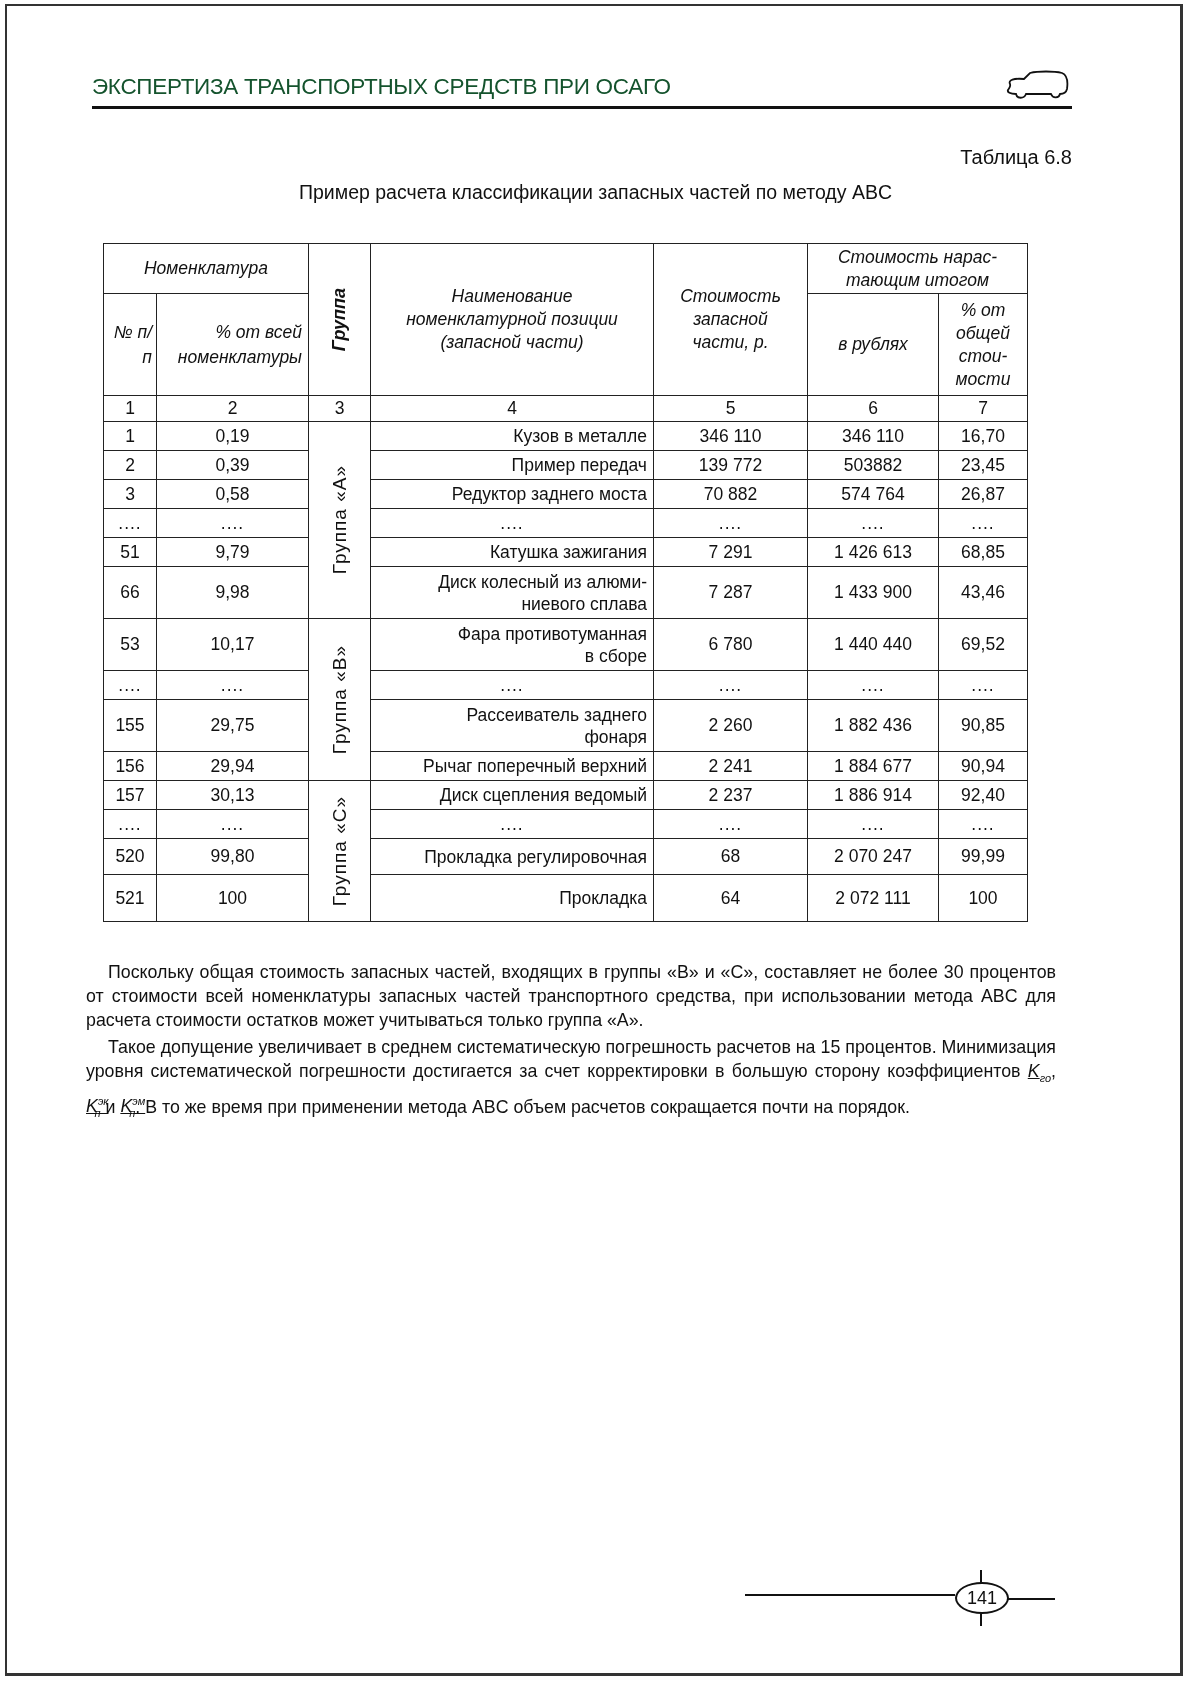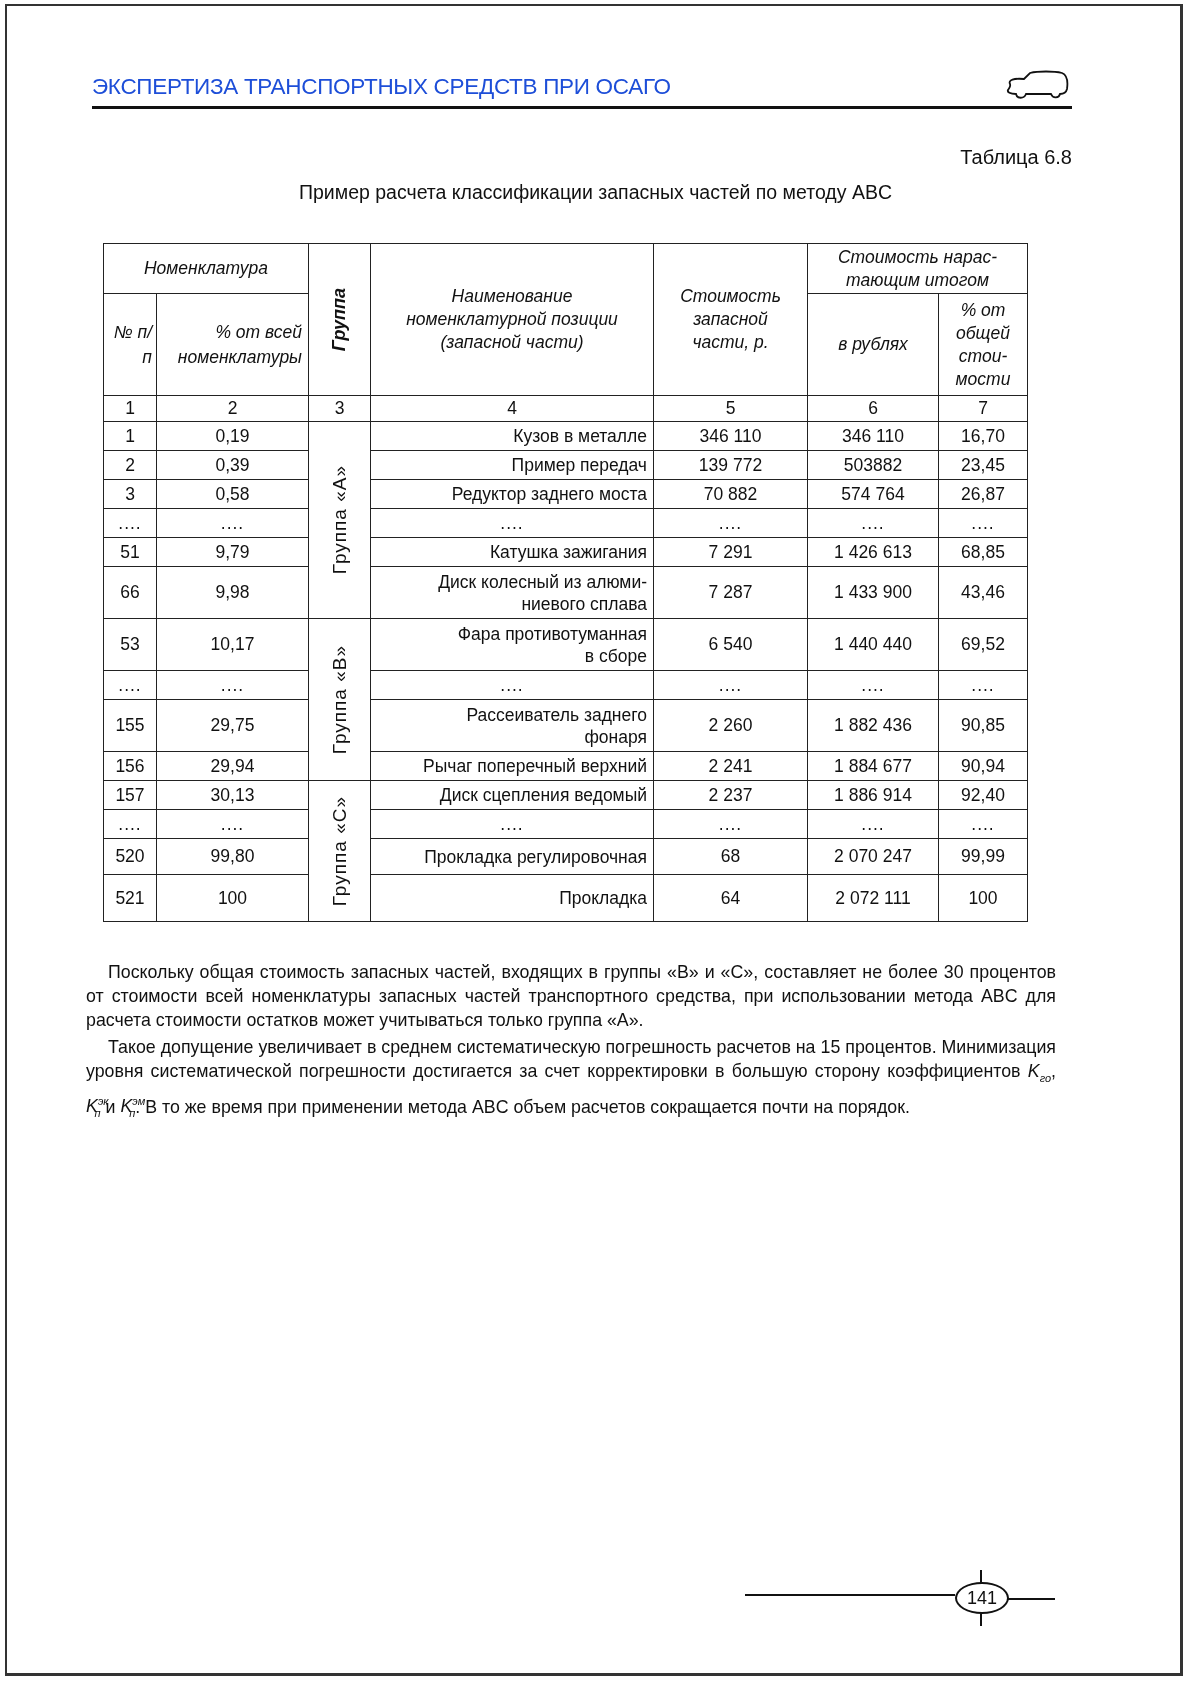--- a/index.html
+++ b/index.html
@@ -1,21 +1,21 @@
 <!DOCTYPE html>
 <html><head>
 <meta charset="utf-8">
 <style>
   html, body { margin: 0; padding: 0; background: #ffffff; }
   body { width: 1191px; height: 1684px; position: relative; overflow: hidden;
          font-family: "Liberation Sans", sans-serif; color: #111; }
   .page-frame { position: absolute; left: 5px; top: 4px; width: 1178px; height: 1672px;
                 border: 2px solid #333; border-right-width: 3px; border-bottom-width: 3px; box-sizing: border-box; }
   .running-head { position: absolute; left: 92px; top: 70px; width: 980px; height: 40px; }
-  .running-head-title { position: absolute; left: 0; top: 4px; font-size: 22.5px; letter-spacing: -0.3px; color: #1d4ed8; }
+  .running-head-title { position: absolute; left: 0; top: 4px; font-size: 22.5px; letter-spacing: -0.3px; color: #14532d; }
   .running-head-rule { position: absolute; left: 0; top: 36px; width: 980px; height: 3px; background: #111; }
   .car-icon { position: absolute; right: 2px; top: 0px; width: 66px; height: 32px; }
 
   .table-label { position: absolute; right: 119px; top: 146px; font-size: 20px; }
   .caption { position: absolute; left: 0; width: 1191px; text-align: center; top: 180px;
              font-size: 19.5px; line-height: 25px; }
   .caption div { padding-left: 0; }
 
   table.abc { position: absolute; left: 103px; top: 243px; border-collapse: collapse;
               font-size: 17.5px; table-layout: fixed; }
@@ -29,21 +29,21 @@
   .grp-cell { text-align: center; padding: 0 !important; }
   .grp-cell .vert { font-size: 19px; letter-spacing: 1px; }
   .hdr-grp .vert { font-weight: bold; font-style: italic; font-size: 18px; }
   .dots { letter-spacing: 1px; }
   td.name { line-height: 22px; }
 
   .body-text { position: absolute; left: 86px; top: 960px; width: 970px; font-size: 17.8px; line-height: 24px;
                text-align: justify; }
   .body-text p { margin: 0; text-indent: 22px; }
   .body-text p + p { margin-top: 3px; }
-  .kvar { font-style: italic; font-family: "Liberation Sans", sans-serif; }
+  .kvar { font-style: italic; font-family: "Liberation Sans", sans-serif; text-decoration: underline; }
   .kvar sub, .kvar sup { font-size: 11px; }
 
   .folio { position: absolute; left: 745px; top: 1570px; width: 330px; height: 60px; }
   .folio-line-left { position: absolute; left: 0; top: 24px; width: 210px; height: 2px; background: #111; }
   .folio-line-right { position: absolute; left: 262px; top: 28px; width: 48px; height: 2px; background: #111; }
   .folio-tick-top { position: absolute; left: 235px; top: 0; width: 2px; height: 14px; background: #111; }
   .folio-tick-bottom { position: absolute; left: 235px; top: 42px; width: 2px; height: 14px; background: #111; }
   .folio-oval { position: absolute; left: 210px; top: 12px; width: 54px; height: 32px; border: 2px solid #111;
                 border-radius: 50%; box-sizing: border-box; text-align: center; line-height: 28px; font-size: 18px; }
 </style>
@@ -162,21 +162,21 @@
     <tr style="height:52px">
       <td class="c">53</td>
       <td class="c">10,17</td>
       <td rowspan="4" class="grp-cell">
           <div class="vert">Группа «В»</div>
         </td>
       <td class="l name">
           <div>Фара противотуманная</div>
           <div>в сборе</div>
         </td>
-      <td class="c">6 540</td>
+      <td class="c">6 780</td>
       <td class="c">1 440 440</td>
       <td class="c">69,52</td>
     </tr>
     <tr style="height:29px">
       <td class="c dots">....</td>
       <td class="c dots">....</td>
       <td class="c dots">....</td>
       <td class="c dots">....</td>
       <td class="c dots">....</td>
       <td class="c dots">....</td>

